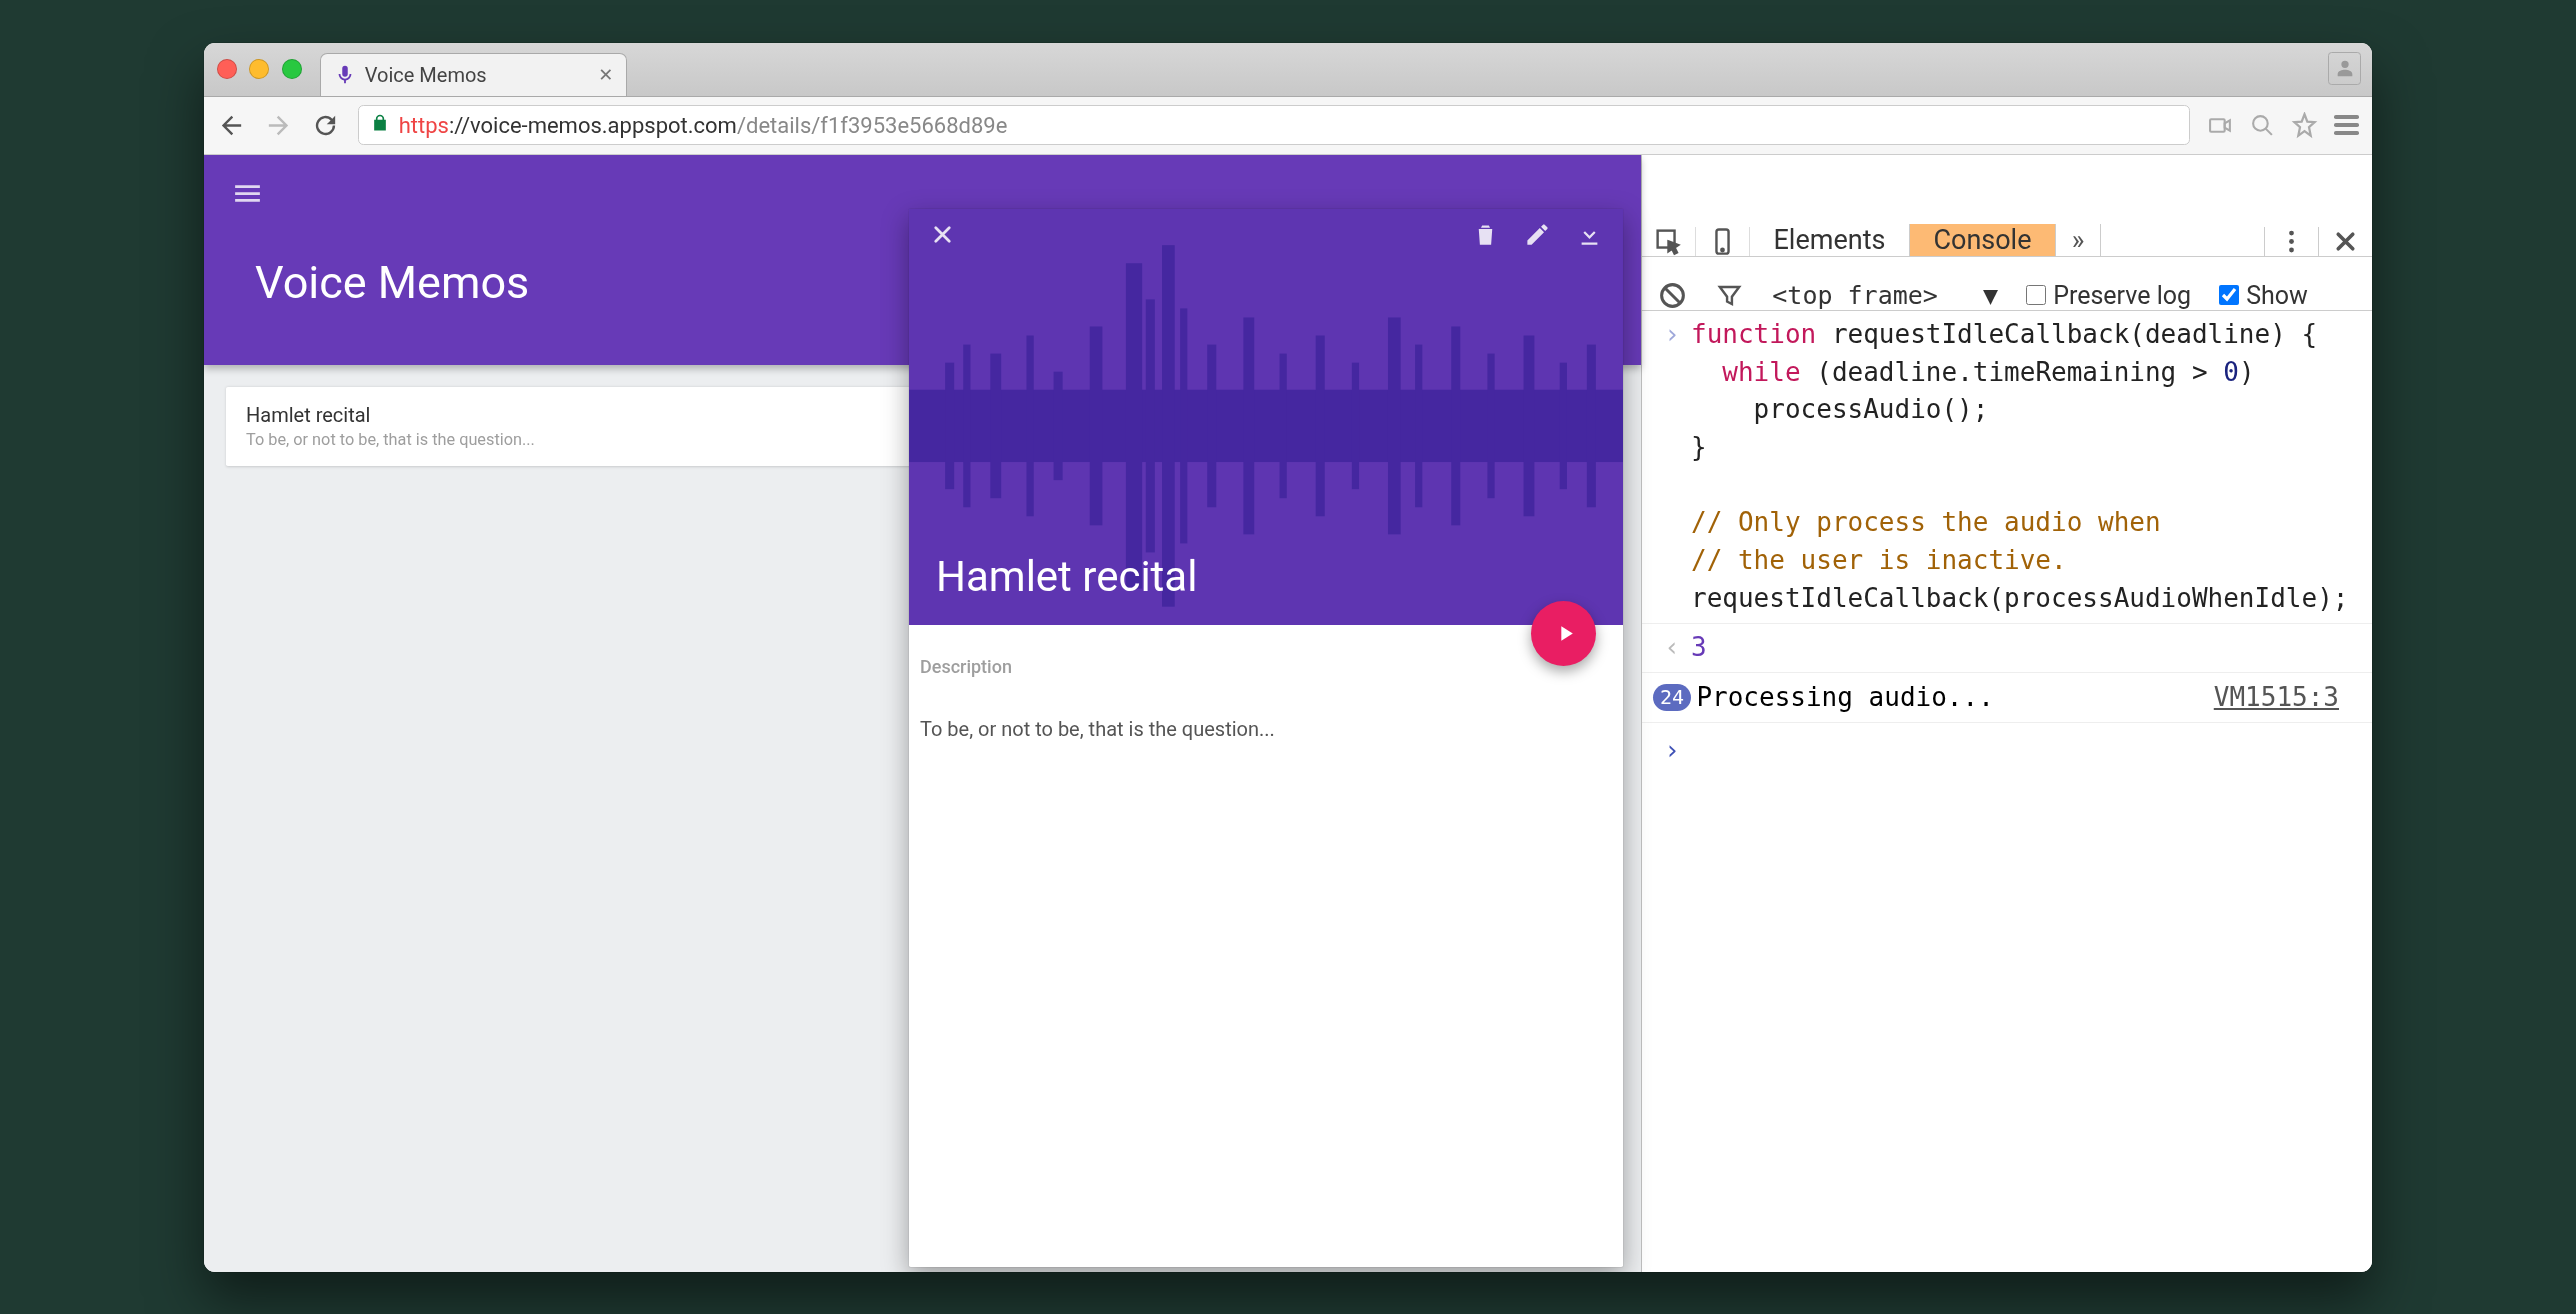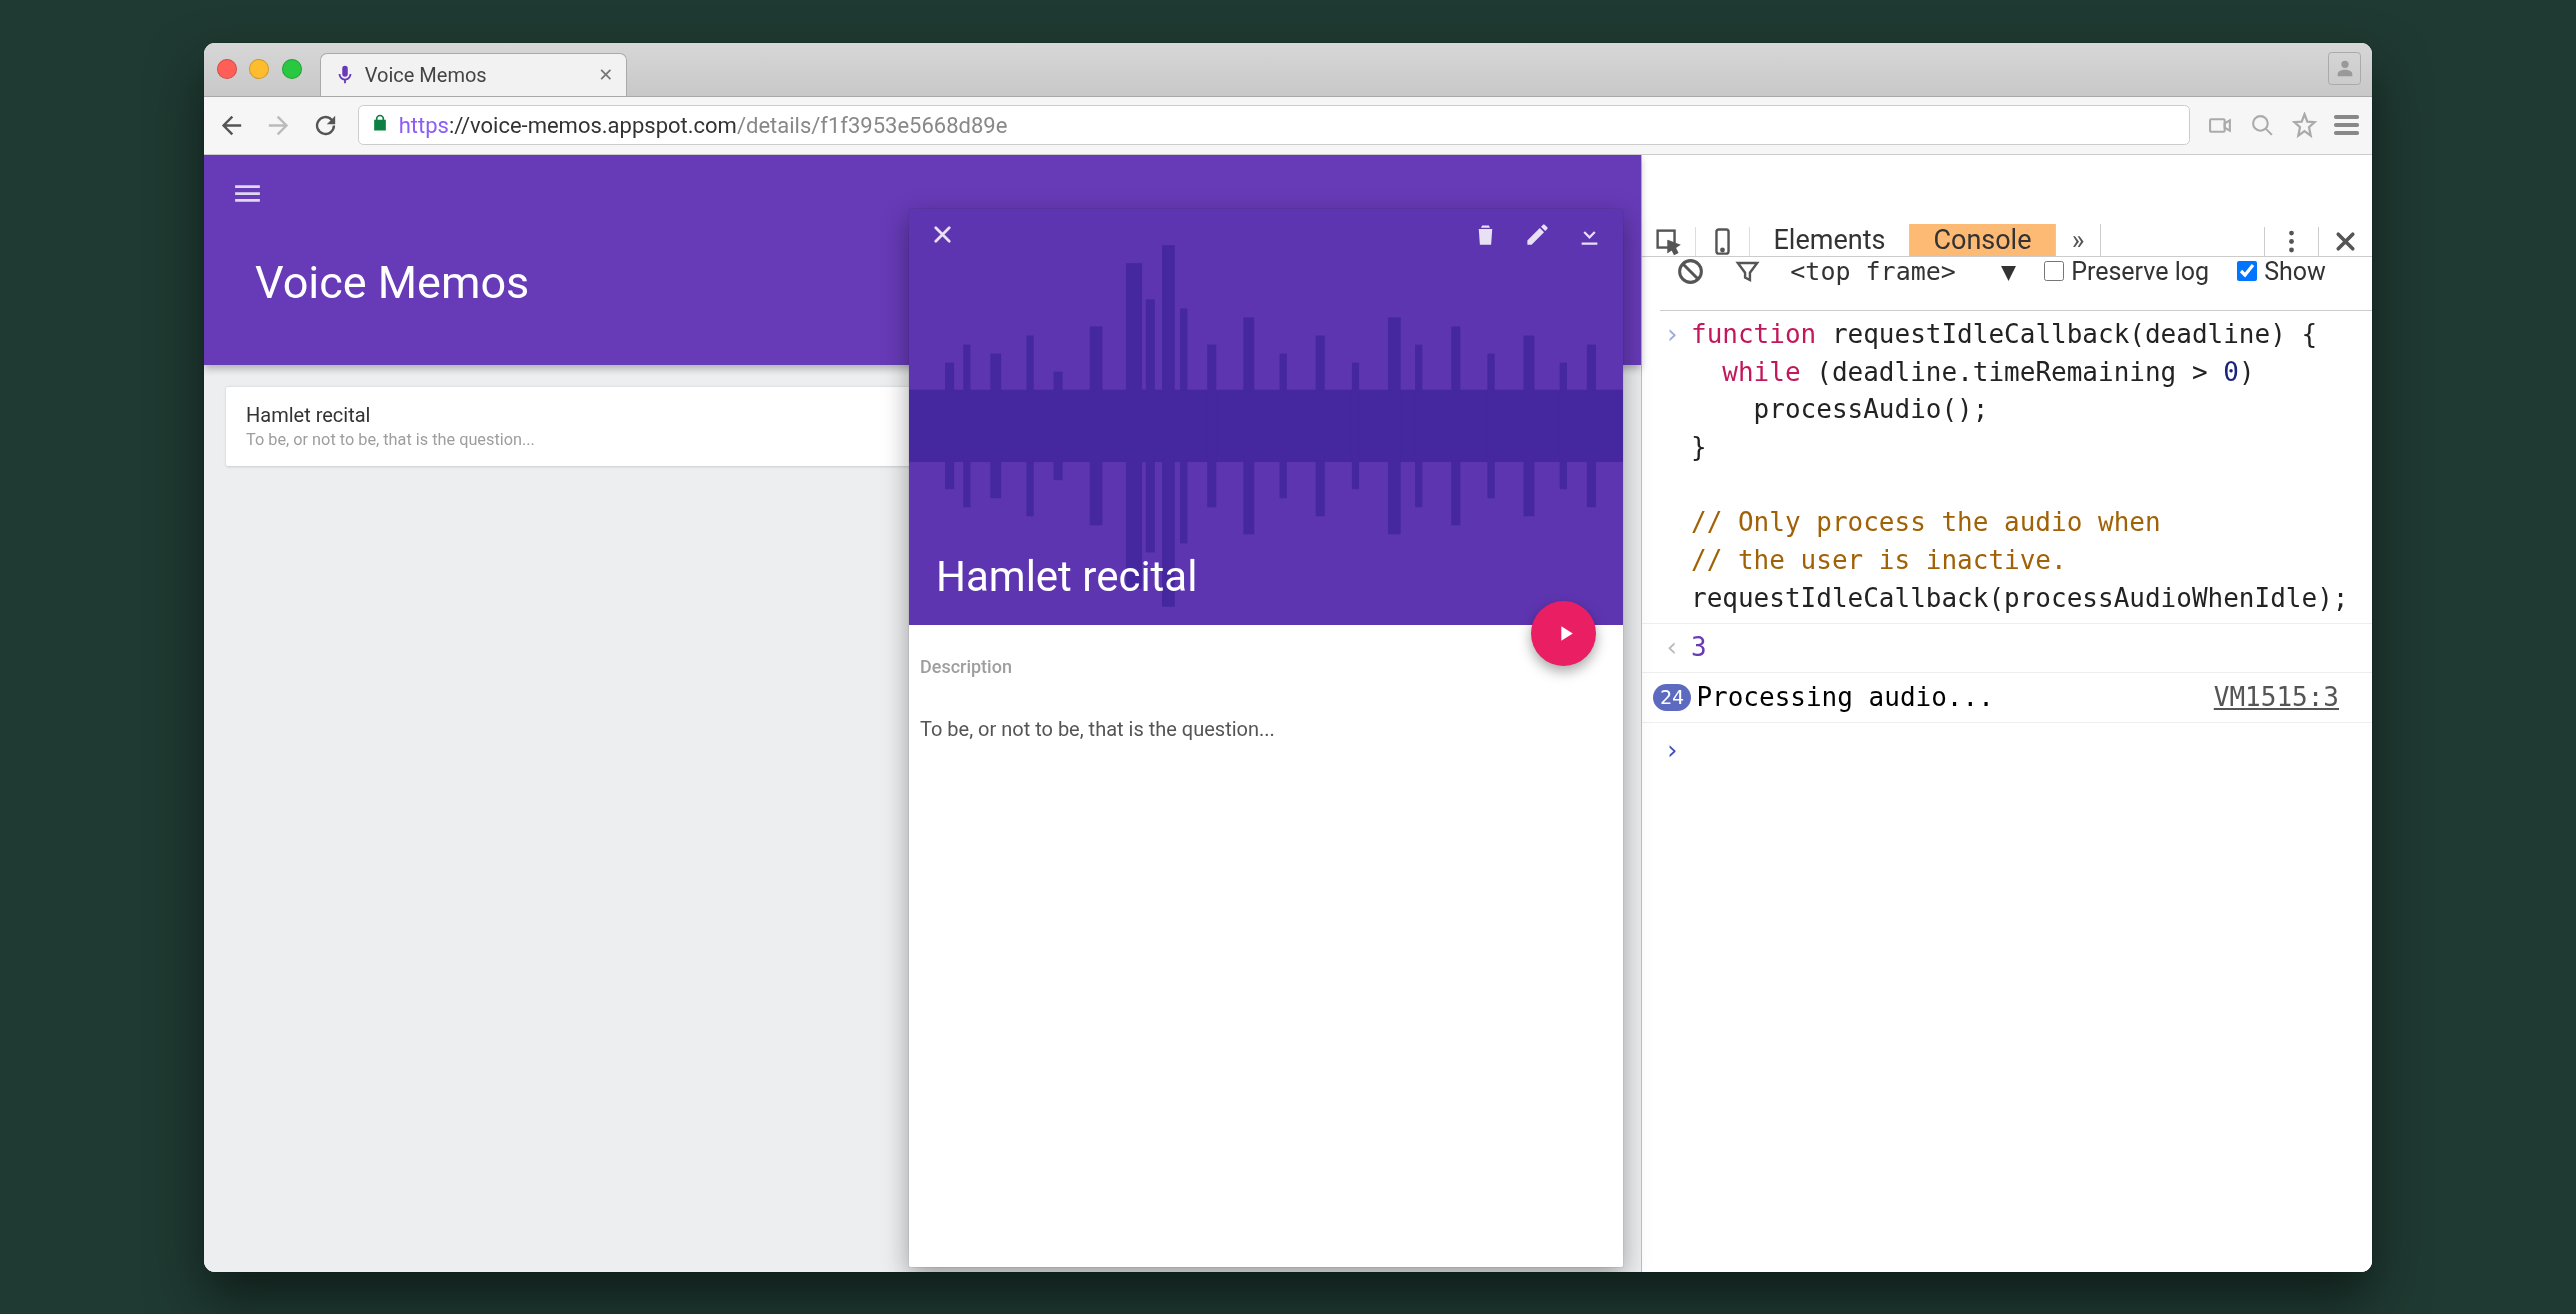--- a/index.html
+++ b/index.html
@@ -46,21 +46,21 @@
   display:flex; align-items:center; gap:18px; padding:0 12.7px;
 }
 .navbtn{color:#555;display:flex;align-items:center;justify-content:center;}
 .navbtn.disabled{color:#bbb;}
 .navbtn svg{width:29px;height:29px;}
 .omnibox{
   flex:1; height:40px; background:#fff; border:0.9px solid #ccc; border-radius:5.4px;
   display:flex; align-items:center; padding:0 11px; gap:9px; font-size:22px; color:#333;
 }
 .lock{color:#0b8043;}
-.urlproto{color:#8b5cf6;}
+.urlproto{color:#ef4444;}
 .urlhost{color:#333;}
 .urlpath{color:#888;}
 .rightctrls{display:flex;gap:16.3px;color:#888;align-items:center;}
 .rightctrls span{display:flex;}
 .hamburger{width:25px;height:20px;display:flex;flex-direction:column;justify-content:space-between;}
 .hamburger i{height:3.6px;background:#888;border-radius:1.8px;display:block;}
 
 .content{flex:1;display:flex;overflow:hidden;}
 .app{flex:0 0 1437px;background:#eceef0;display:flex;flex-direction:column;position:relative;}
 .devtools{flex:1;border-left:1.8px solid #bfbfbf;display:flex;flex-direction:column;background:#fff;}
@@ -98,21 +98,21 @@
 
 .dt-tabs{height:58px;border-bottom:0.9px solid #ccc;display:flex;align-items:flex-end;margin-top:44px;}
 .dt-ic{width:54px;display:flex;align-items:center;justify-content:center;color:#555;border-right:0.9px solid #ddd;}
 .dt-ic:last-of-type{border-right:0.9px solid #ccc;}
 .dt-ic svg{width:29px;height:29px;}
 .dt-tab{padding:0 23.5px;font-size:27px;color:#333;display:flex;align-items:center;border-right:0.9px solid #ccc;}
 .dt-tab.active{background:#fdba74;}
 .dt-more{width:45px;display:flex;align-items:center;justify-content:center;color:#555;font-size:27px;border-right:0.9px solid #ccc;}
 .dt-right{margin-left:auto;display:flex;}
 .dt-right .dt-ic{width:54px;border-left:0.9px solid #ccc;border-right:none;}
-.dt-sub{height:54px;border-bottom:0.9px solid #ccc;display:flex;align-items:flex-start;gap:28px;padding:0 16.3px;font-size:25px;color:#333;margin-left:18px;}
+.dt-sub{height:54px;border-bottom:0.9px solid #ccc;display:flex;align-items:flex-end;gap:28px;padding:0 16.3px;font-size:25px;color:#333;}
 .dt-sub .ic{color:#555;display:flex;}
 .dt-sub .ic svg{width:29px;height:29px;}
 .dt-frame{display:flex;align-items:center;gap:9px;font-family:Menlo,monospace;}
 .dt-chk{display:flex;align-items:center;gap:7.2px;}
 .dt-chk input{width:20px;height:20px;}
 .console{flex:1;font-family:Menlo,Consolas,monospace;font-size:26px;line-height:1.45;overflow:auto;}
 .crow{display:flex;border-bottom:0.9px solid #eee;padding:5.4px 11px;}
 .cgutter{width:38px;color:#9fa8da;text-align:center;flex-shrink:0;}
 .cbody{flex:1;white-space:pre;color:#222;}
 .k-magenta{color:#c2185b;}

